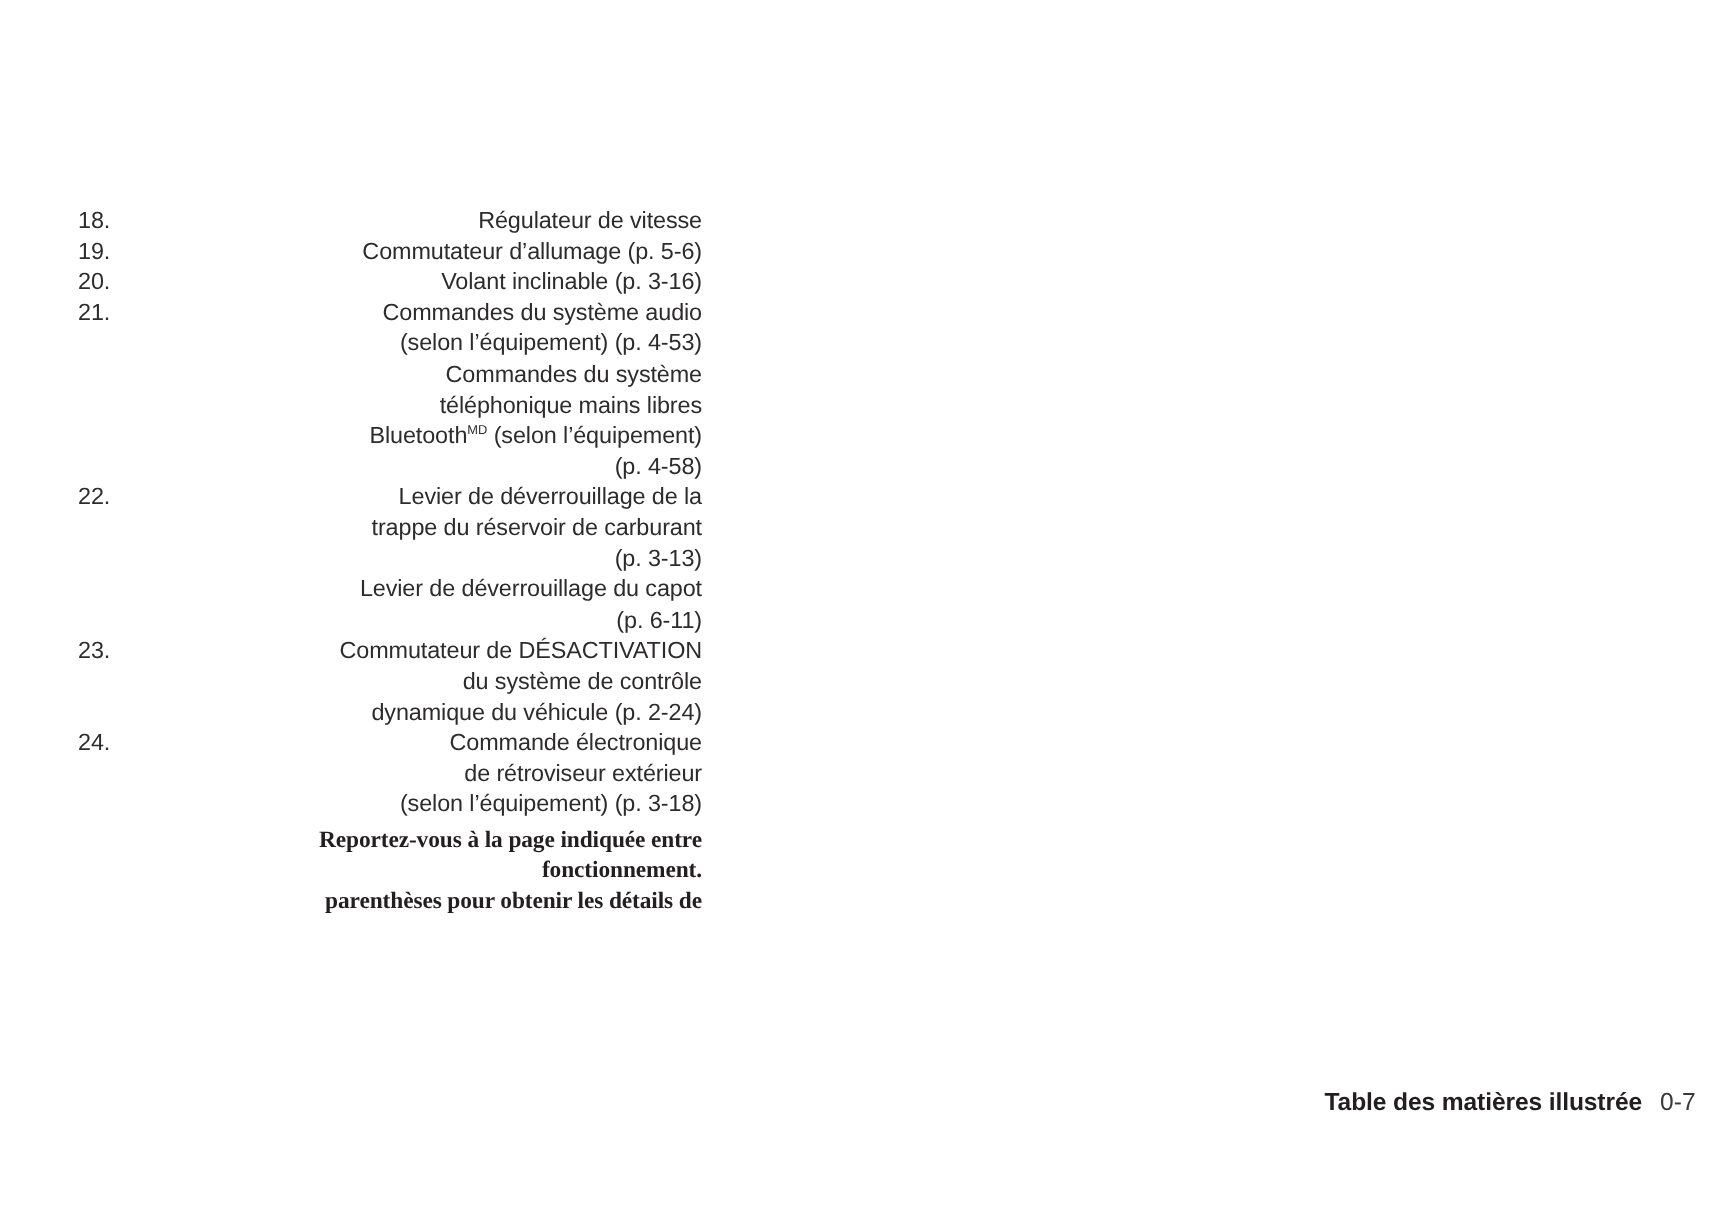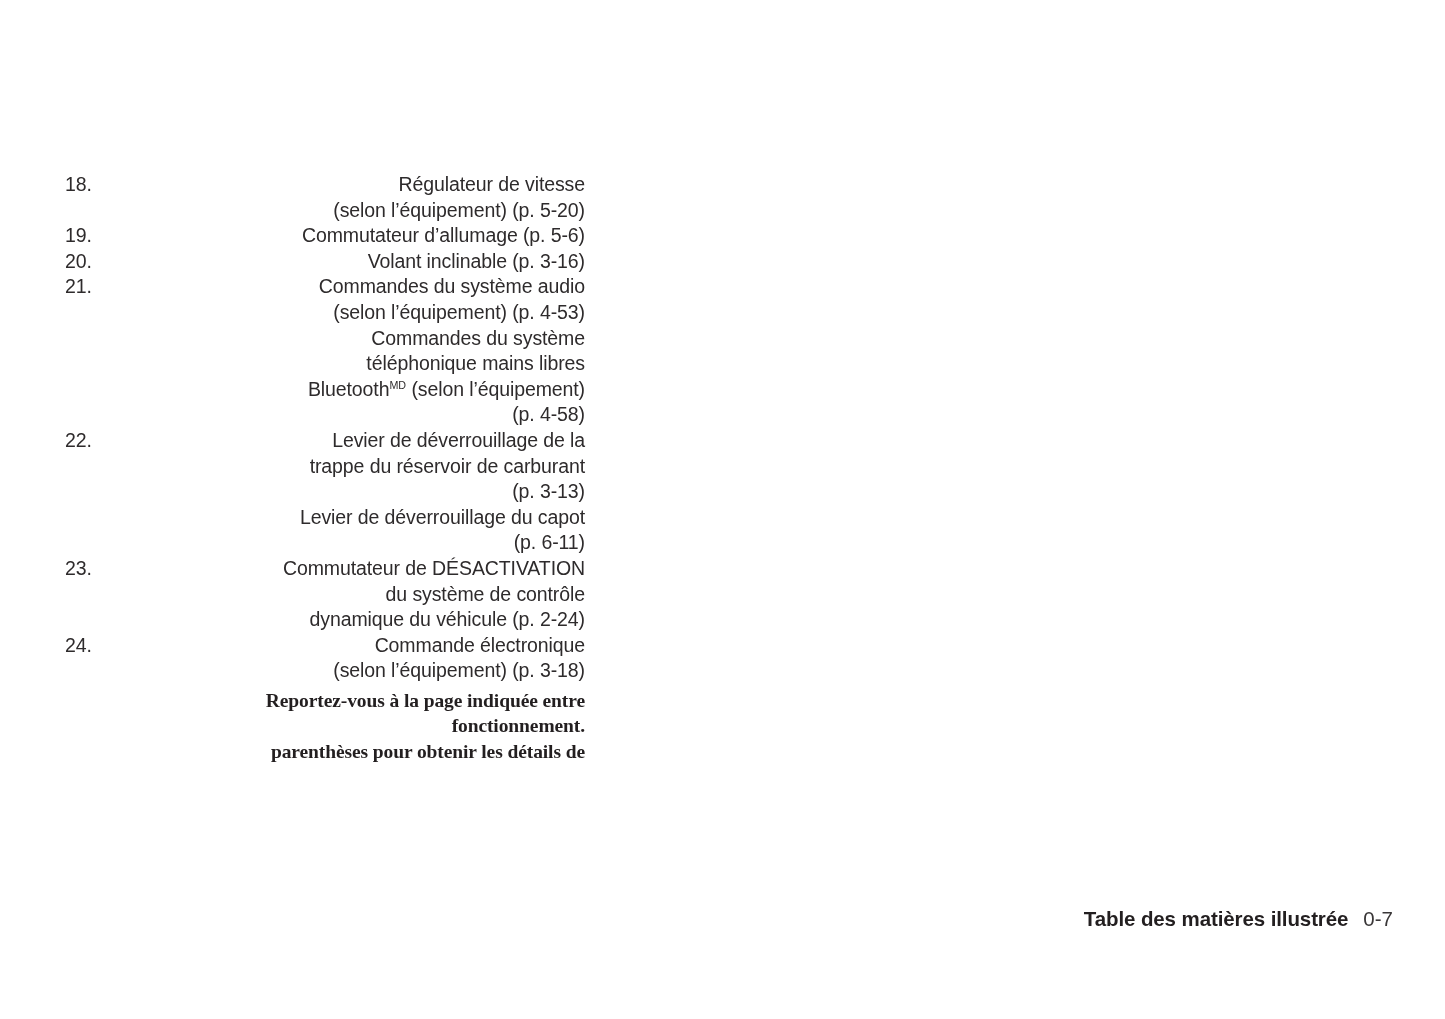--- a/index.html
+++ b/index.html
@@ -54,21 +54,21 @@
     font-size: 19.5px;
     line-height: 25.4px;
     font-weight: 700;
     color: #231f20;
     letter-spacing: -0.1px;
     font-family: Liberation Serif, serif;
   }
   .footer {
     position: absolute;
     top: 906px;
-    right: 52px;
+    right: 32px;
     font-size: 20.5px;
     line-height: 26px;
     white-space: nowrap;
   }
   .footer .section-title {
     font-weight: 700;
     color: #231f20;
     letter-spacing: -0.1px;
   }
   .footer .page-number {
@@ -81,21 +81,20 @@
 <body>
 
 <div class="page">
 
   <div class="content">
     <ol class="toc">
         <li class="item">
           <span class="num">18.</span>
           <span class="lines">
             <span class="line">Régulateur de vitesse</span>
-            <span class="line">(selon l’équipement) (p. 5-20)</span>
           </span>
         </li>
         <li class="item">
           <span class="num">19.</span>
           <span class="lines">
             <span class="line">Commutateur d’allumage (p. 5-6)</span>
           </span>
         </li>
         <li class="item">
           <span class="num">20.</span>
@@ -129,20 +128,21 @@
           <span class="lines">
             <span class="line">Commutateur de DÉSACTIVATION</span>
             <span class="line">du système de contrôle</span>
             <span class="line">dynamique du véhicule (p. 2-24)</span>
           </span>
         </li>
         <li class="item">
           <span class="num">24.</span>
           <span class="lines">
             <span class="line">Commande électronique</span>
+            <span class="line">de rétroviseur extérieur</span>
             <span class="line">(selon l’équipement) (p. 3-18)</span>
           </span>
         </li>
       </ol>
     <p class="note">
         <span class="line">Reportez-vous à la page indiquée entre</span>
         <span class="line">fonctionnement.</span>
         <span class="line">parenthèses pour obtenir les détails de</span>
       </p>
   </div>

